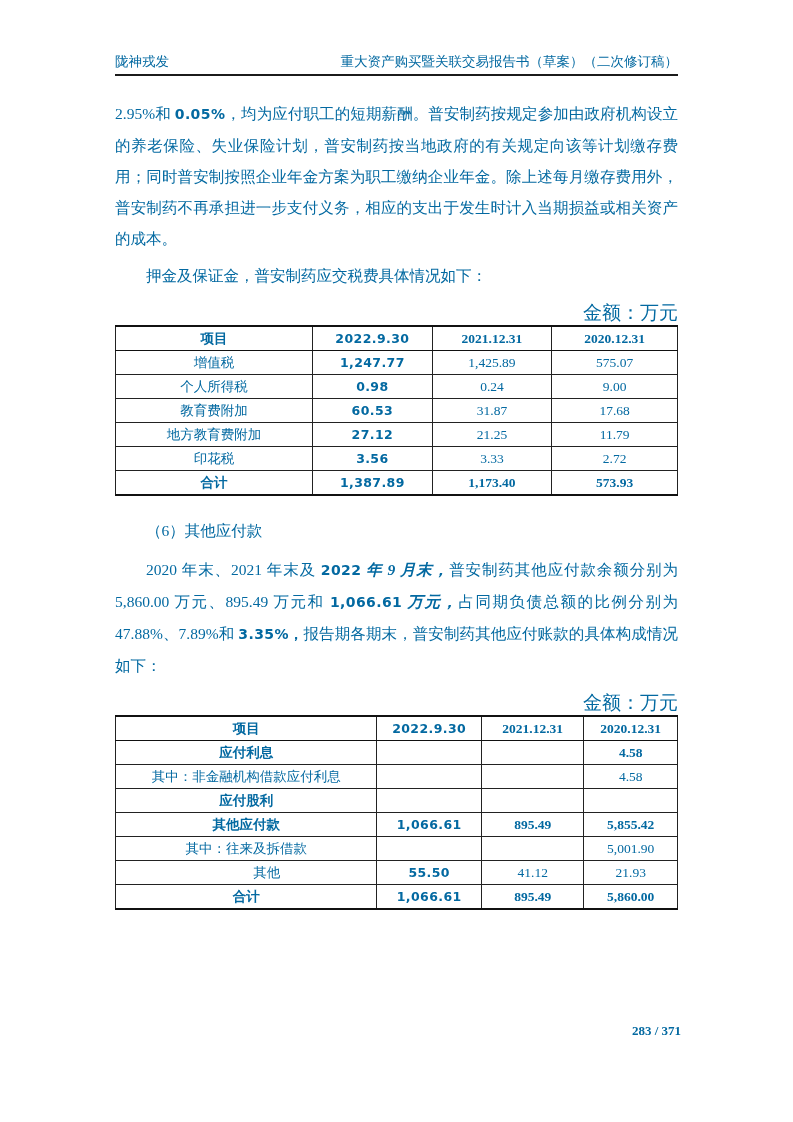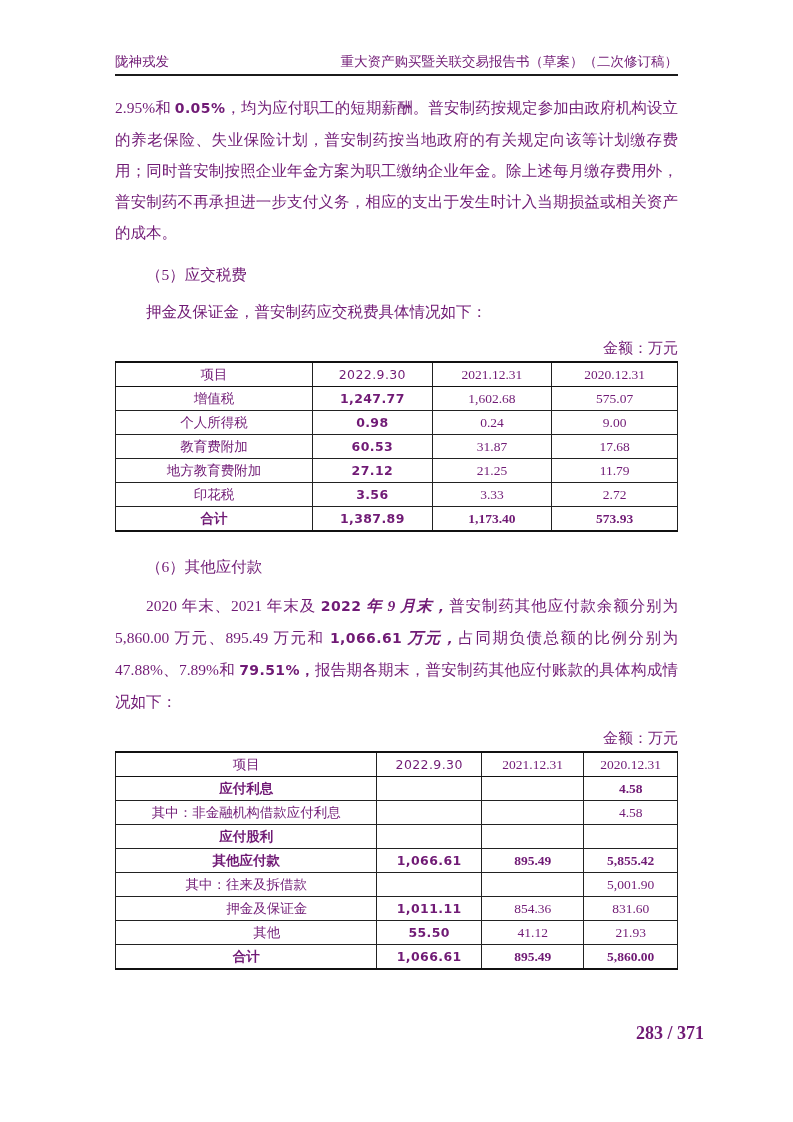--- a/index.html
+++ b/index.html
@@ -1,93 +1,92 @@
 <!DOCTYPE html>
 <html><head>
 <meta charset="utf-8">
 <style>
   html,body{margin:0;padding:0;background:#888;}
   .page{
     position:relative;
     width:793px;height:1122px;
     background:#ffffff;
-    color:#701a75;
+    color:#0369a1;
     font-family:"Liberation Serif", serif;
     overflow:hidden;
     margin:0 auto;
   }
   .content{position:absolute;left:115px;top:0;width:563px;}
   .doc-header{
     display:flex;justify-content:space-between;align-items:flex-end;
     padding-top:53px;padding-bottom:4px;
     border-bottom:2px solid #1b1b1b;
     font-size:13.5px;line-height:17px;
   }
   .para{
     font-size:15.5px;line-height:31px;
     text-align:justify;
   }
-  .p1{margin-top:16px;}
+  .p1{margin-top:22px;}
   .section-heading{
     font-size:15.5px;line-height:31px;
     padding-left:2em;
   }
   .h5{margin-top:11px;}
   .h6{margin-top:19px;}
   .intro{
     font-size:15.5px;line-height:31px;
     text-indent:2em;margin-top:6px;
   }
   .p2{margin-top:8px;}
   .p2 .indent{display:inline-block;width:2em;}
   .unit-label{
-    text-align:right;font-size:15px;line-height:17px;
+    text-align:right;font-size:19px;line-height:17px;
     margin-top:13px;margin-bottom:4px;
   }
   table{
     width:100%;border-collapse:collapse;
     font-size:13.5px;
     border-top:2.5px solid #111;border-bottom:2.5px solid #111;
     table-layout:fixed;
   }
   td,th{
     border:1px solid #222;
     height:23px;padding:0 7px;
     font-weight:normal;overflow:hidden;white-space:nowrap;
   }
-  tr.head th{border-bottom:1.5px solid #111;font-weight:normal;text-align:center;}
+  tr.head th{border-bottom:1.5px solid #111;font-weight:bold;text-align:center;}
   .num{text-align:center;margin-left:23px;}
   .lbl{text-align:center;}
   .bold{font-weight:bold;}
   .center{text-align:center;}
   .ind{padding-left:48px;}
   .bsans{font-family:"DejaVu Sans", sans-serif;font-weight:bold;font-size:12.5px;letter-spacing:.4px;}
   .para .bsans{font-size:14px;}
   .bital{font-weight:bold;font-style:italic;}
   .t1 .c0{width:196px;} .t1 .c1{width:119px;} .t1 .c2{width:119px;} .t1 .c3{width:125px;}
   .t2 .c0{width:260px;} .t2 .c1{width:104px;} .t2 .c2{width:102px;} .t2 .c3{width:93px;}
   .footer-page{
-    position:absolute;top:1023px;right:89px;
-    font-size:18px;font-weight:bold;
+    position:absolute;top:1023px;right:112px;
+    font-size:13px;font-weight:bold;
   }
 </style>
 </head>
 <body>
 
 <div class="page">
   <div class="content">
 
     <div class="doc-header">
       <span>陇神戎发</span>
       <span>重大资产购买暨关联交易报告书（草案）（二次修订稿）</span>
     </div>
 
     <div class="para p1"><span>2.95%和 </span><span class="bsans">0.05%</span><span>，均为应付职工的短期薪酬。普安制药按规定参加由政府机构设立的养老保险、失业保险计划，普安制药按当地政府的有关规定向该等计划缴存费用；同时普安制按照企业年金方案为职工缴纳企业年金。除上述每月缴存费用外，普安制药不再承担进一步支付义务，相应的支出于发生时计入当期损益或相关资产的成本。</span></div>
 
-    <div class="section-heading h5">（5）应交税费</div>
 
     <div class="intro">押金及保证金，普安制药应交税费具体情况如下：</div>
 
     <div class="unit-label">金额：万元</div>
 
     <table class="t1">
       <colgroup>
           <col class="c0">
           <col class="c1">
           <col class="c2">
@@ -96,21 +95,21 @@
       <tbody>
           <tr class="head">
         <th>项目</th>
         <th class="bsans">2022.9.30</th>
         <th>2021.12.31</th>
         <th>2020.12.31</th>
       </tr>
       <tr>
         <td class="lbl">增值税</td>
         <td class="num bsans">1,247.77</td>
-        <td class="num">1,602.68</td>
+        <td class="num">1,425.89</td>
         <td class="num">575.07</td>
       </tr>
       <tr>
         <td class="lbl">个人所得税</td>
         <td class="num bsans">0.98</td>
         <td class="num">0.24</td>
         <td class="num">9.00</td>
       </tr>
       <tr>
         <td class="lbl">教育费附加</td>
@@ -134,21 +133,21 @@
         <td class="center bold">合计</td>
         <td class="num bsans">1,387.89</td>
         <td class="num bold">1,173.40</td>
         <td class="num bold">573.93</td>
       </tr>
     </tbody>
       </table>
 
     <div class="section-heading h6">（6）其他应付款</div>
 
-    <div class="para p2"><span class="indent"></span><span>2020 年末、2021 年末及 </span><span class="bsans">2022</span><span class="bital"> 年 9 月末，</span><span>普安制药其他应付款余额分别为 5,860.00 万元、895.49 万元和 </span><span class="bsans">1,066.61</span><span class="bital"> 万元，</span><span>占同期负债总额的比例分别为 47.88%、7.89%和 </span><span class="bsans">79.51%，</span><span>报告期各期末，普安制药其他应付账款的具体构成情况如下：</span></div>
+    <div class="para p2"><span class="indent"></span><span>2020 年末、2021 年末及 </span><span class="bsans">2022</span><span class="bital"> 年 9 月末，</span><span>普安制药其他应付款余额分别为 5,860.00 万元、895.49 万元和 </span><span class="bsans">1,066.61</span><span class="bital"> 万元，</span><span>占同期负债总额的比例分别为 47.88%、7.89%和 </span><span class="bsans">3.35%，</span><span>报告期各期末，普安制药其他应付账款的具体构成情况如下：</span></div>
 
     <div class="unit-label">金额：万元</div>
 
     <table class="t2">
       <colgroup>
           <col class="c0">
           <col class="c1">
           <col class="c2">
           <col class="c3">
         </colgroup>
@@ -183,26 +182,20 @@
         <td class="num bold">895.49</td>
         <td class="num bold">5,855.42</td>
       </tr>
       <tr>
         <td class="lbl">其中：往来及拆借款</td>
         <td class="num"></td>
         <td class="num"></td>
         <td class="num">5,001.90</td>
       </tr>
       <tr>
-        <td class="lbl ind">押金及保证金</td>
-        <td class="num bsans">1,011.11</td>
-        <td class="num">854.36</td>
-        <td class="num">831.60</td>
-      </tr>
-      <tr>
         <td class="lbl ind">其他</td>
         <td class="num bsans">55.50</td>
         <td class="num">41.12</td>
         <td class="num">21.93</td>
       </tr>
       <tr>
         <td class="center bold">合计</td>
         <td class="num bsans">1,066.61</td>
         <td class="num bold">895.49</td>
         <td class="num bold">5,860.00</td>

